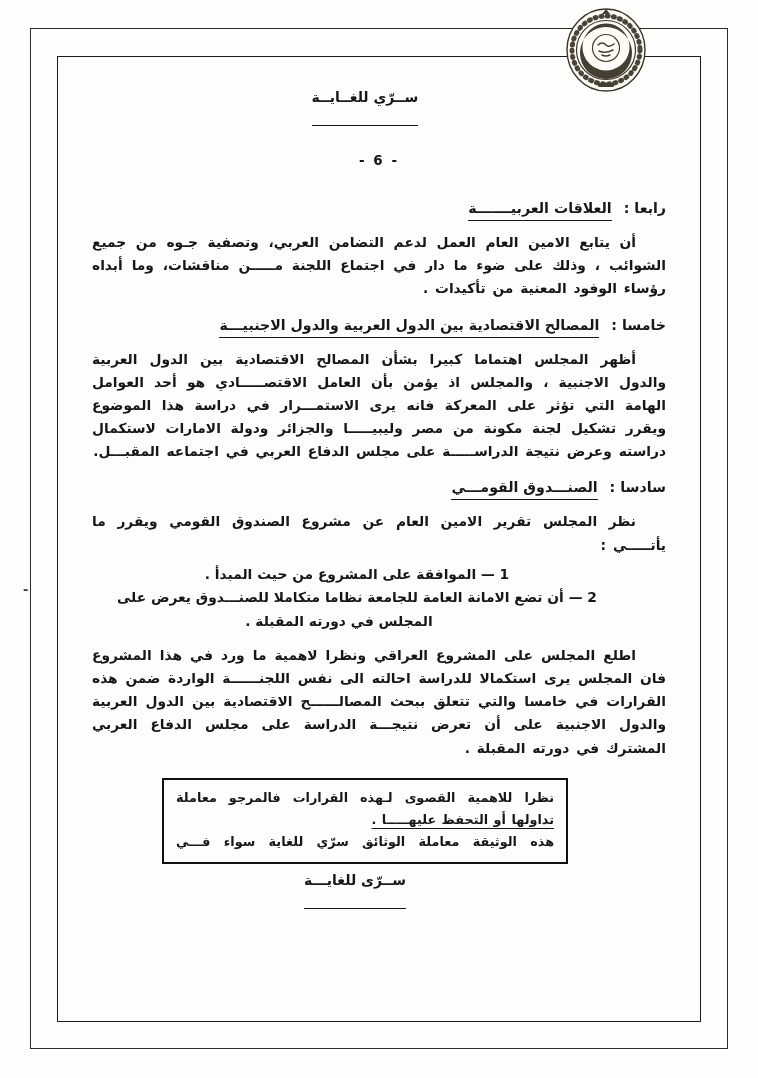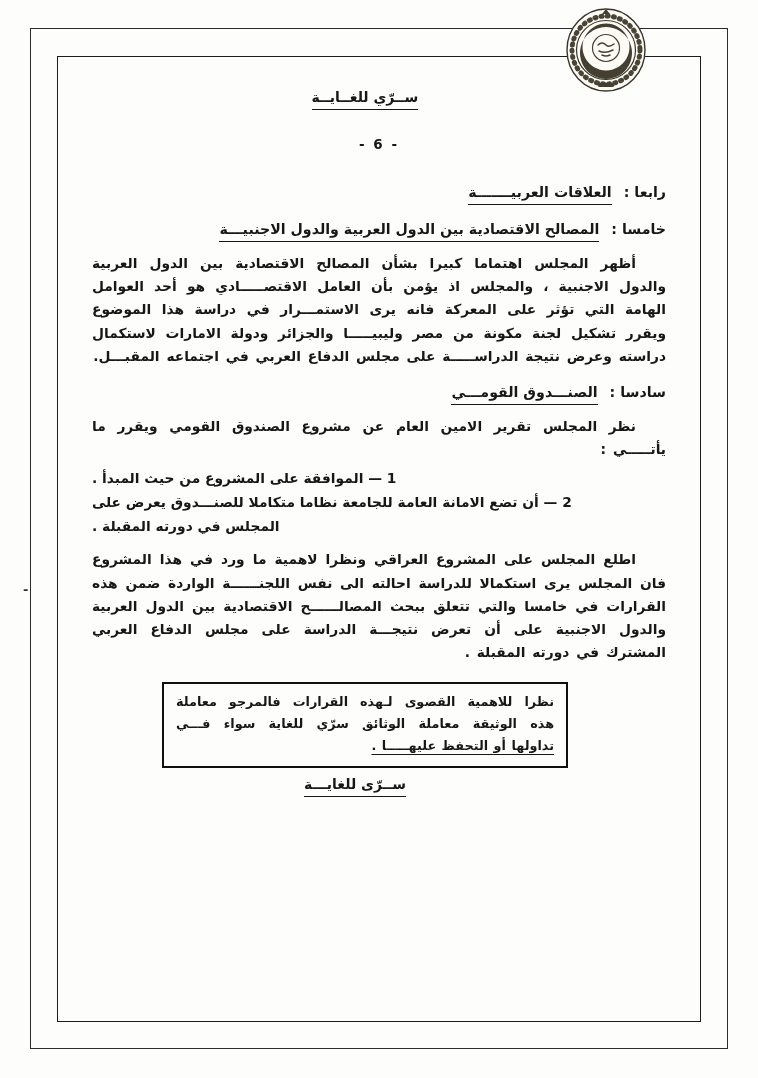--- a/index.html
+++ b/index.html
@@ -20,42 +20,42 @@
     position:absolute; left:57px; top:56px; width:644px; height:966px;
     border:1.5px solid #1c1c1c; padding:32px 34px 0; overflow:hidden;
   }
 
   .content { direction:rtl; }
 
   .classification { text-align:center; font-weight:bold; font-size:14px; letter-spacing:1px; }
   .classification.top { transform:translateX(-14px); }
   .classification.bottom { margin-top:4px; transform:translateX(-24px);text-decoration:underline; }
   .classification .ul {
-    display:inline-block; border-bottom:1.4px solid #161616; padding-bottom:4px;
+    display:inline-block; border-bottom:1.4px solid #161616; padding-bottom:20px;
   }
 
   .page-number {
     text-align:center; font-weight:bold; font-size:13.5px; letter-spacing:2px; margin-top:26px;
   }
 
   .section-header { margin-top:32px; font-weight:bold; font-size:14.2px; white-space:nowrap; }
   .section-header.tight { margin-top:16px; }
   .section-label { display:inline-block; }
   .section-title {
     display:inline-block; margin-right:7px;
     border-bottom:1.5px solid #161616; padding-bottom:4px;
   }
 
   .para {
     margin-top:10px; font-weight:bold; font-size:13.8px; line-height:1.68;
     text-align:justify; text-indent:30px; word-spacing:2px;
   }
 
   .list { margin:6px 44px 0 0; font-weight:bold; font-size:13.8px; line-height:1.72; }
-  .list-item { padding-right:36px; text-indent:-36px; text-align:left; }
+  .list-item { padding-right:36px; text-indent:-36px; text-align:center; }
 
   .notice-box {
     margin:18px auto 8px; width:406px; border:2px solid #101010;
     padding:7px 12px 9px; font-weight:bold; font-size:12.8px; line-height:1.72;
     transform:translateX(-14px);
   }
   .notice-line { text-align:justify; text-align-last:justify; word-spacing:1px; }
   .notice-line.last {
     text-align-last:right;
     text-decoration:underline; text-underline-offset:4px; text-decoration-thickness:1.3px;
@@ -99,20 +99,21 @@
       </div>
 
       <div class="page-number">
         <span dir="ltr">- 6 -</span>
       </div>
 
       <div class="section-header">
         <span class="section-label">رابعا :</span>
         <span class="section-title">العلاقات العربيـــــــة</span>
       </div>
+      <p class="para">أن يتابع الامين العام العمل لدعم التضامن العربي، وتصفية جـوه من جميع الشوائب ، وذلك على ضوء ما دار في اجتماع اللجنة مـــــن مناقشات، وما أبداه رؤساء الوفود المعنية من تأكيدات .</p>
 
       <div class="section-header tight">
         <span class="section-label">خامسا :</span>
         <span class="section-title">المصالح الاقتصادية بين الدول العربية والدول الاجنبيـــة</span>
       </div>
       <p class="para">أظهر المجلس اهتماما كبيرا بشأن المصالح الاقتصادية بين الدول العربية والدول الاجنبية ، والمجلس اذ يؤمن بأن العامل الاقتصـــــادي هو أحد العوامل الهامة التي تؤثر على المعركة فانه يرى الاستمـــرار في دراسة هذا الموضوع ويقرر تشكيل لجنة مكونة من مصر وليبيـــــا والجزائر ودولة الامارات لاستكمال دراسته وعرض نتيجة الدراســـــة على مجلس الدفاع العربي في اجتماعه المقبـــل.</p>
 
       <div class="section-header tight">
         <span class="section-label">سادسا :</span>
         <span class="section-title">الصنـــدوق القومـــي</span>
@@ -120,22 +121,22 @@
       <p class="para">نظر المجلس تقرير الامين العام عن مشروع الصندوق القومي ويقرر ما يأتـــــي :</p>
       <div class="list">
         <div class="list-item">1 — الموافقة على المشروع من حيث المبدأ .</div>
         <div class="list-item">2 — أن تضع الامانة العامة للجامعة نظاما متكاملا للصنـــدوق يعرض على المجلس في دورته المقبلة .</div>
       </div>
 
       <p class="para">اطلع المجلس على المشروع العراقي ونظرا لاهمية ما ورد في هذا المشروع فان المجلس يرى استكمالا للدراسة احالته الى نفس اللجنــــــة الواردة ضمن هذه القرارات في خامسا والتي تتعلق ببحث المصالــــــح الاقتصادية بين الدول العربية والدول الاجنبية على أن تعرض نتيجـــة الدراسة على مجلس الدفاع العربي المشترك في دورته المقبلة .</p>
 
       <div class="notice-box">
         <div class="notice-line">نظرا للاهمية القصوى لـهذه القرارات فالمرجو معاملة</div>
+        <div class="notice-line last">تداولها أو التحفظ عليهـــــا .</div>
         <div class="notice-line">هذه الوثيقة معاملة الوثائق سرّي للغاية سواء فـــي</div>
-        <div class="notice-line last">تداولها أو التحفظ عليهـــــا .</div>
       </div>
 
       <div class="classification bottom">
         <span class="ul">ســرّى للغايـــة</span>
       </div>
 
     </div>
   </div>
 
   <div class="artifact-dash">-</div>

